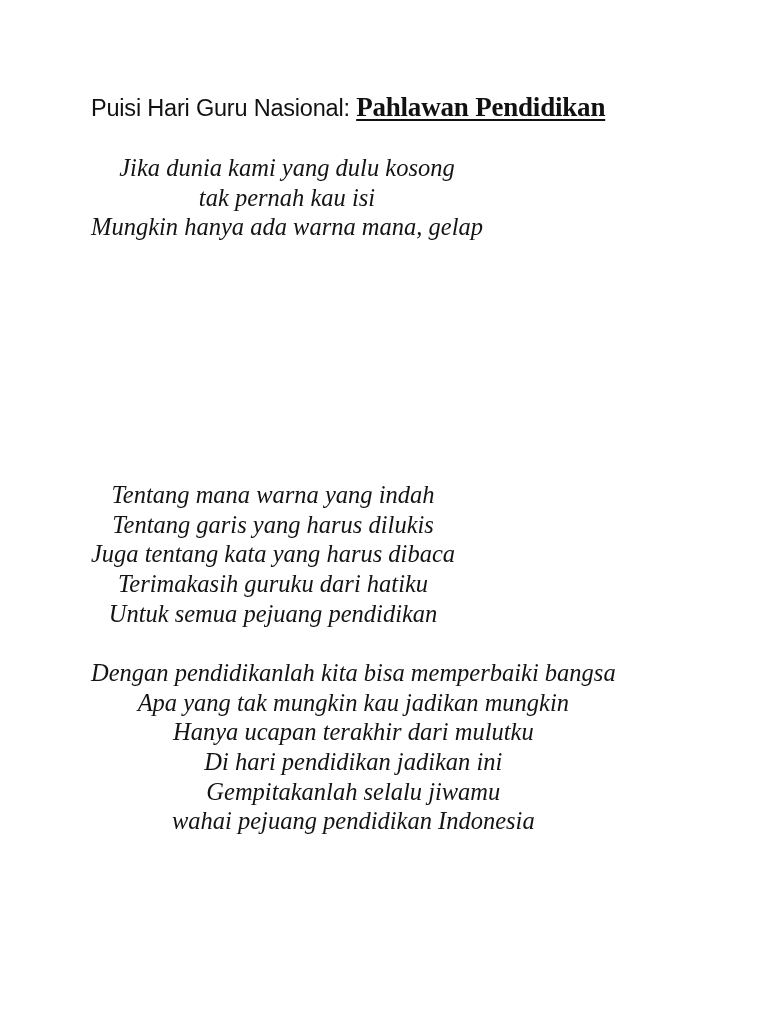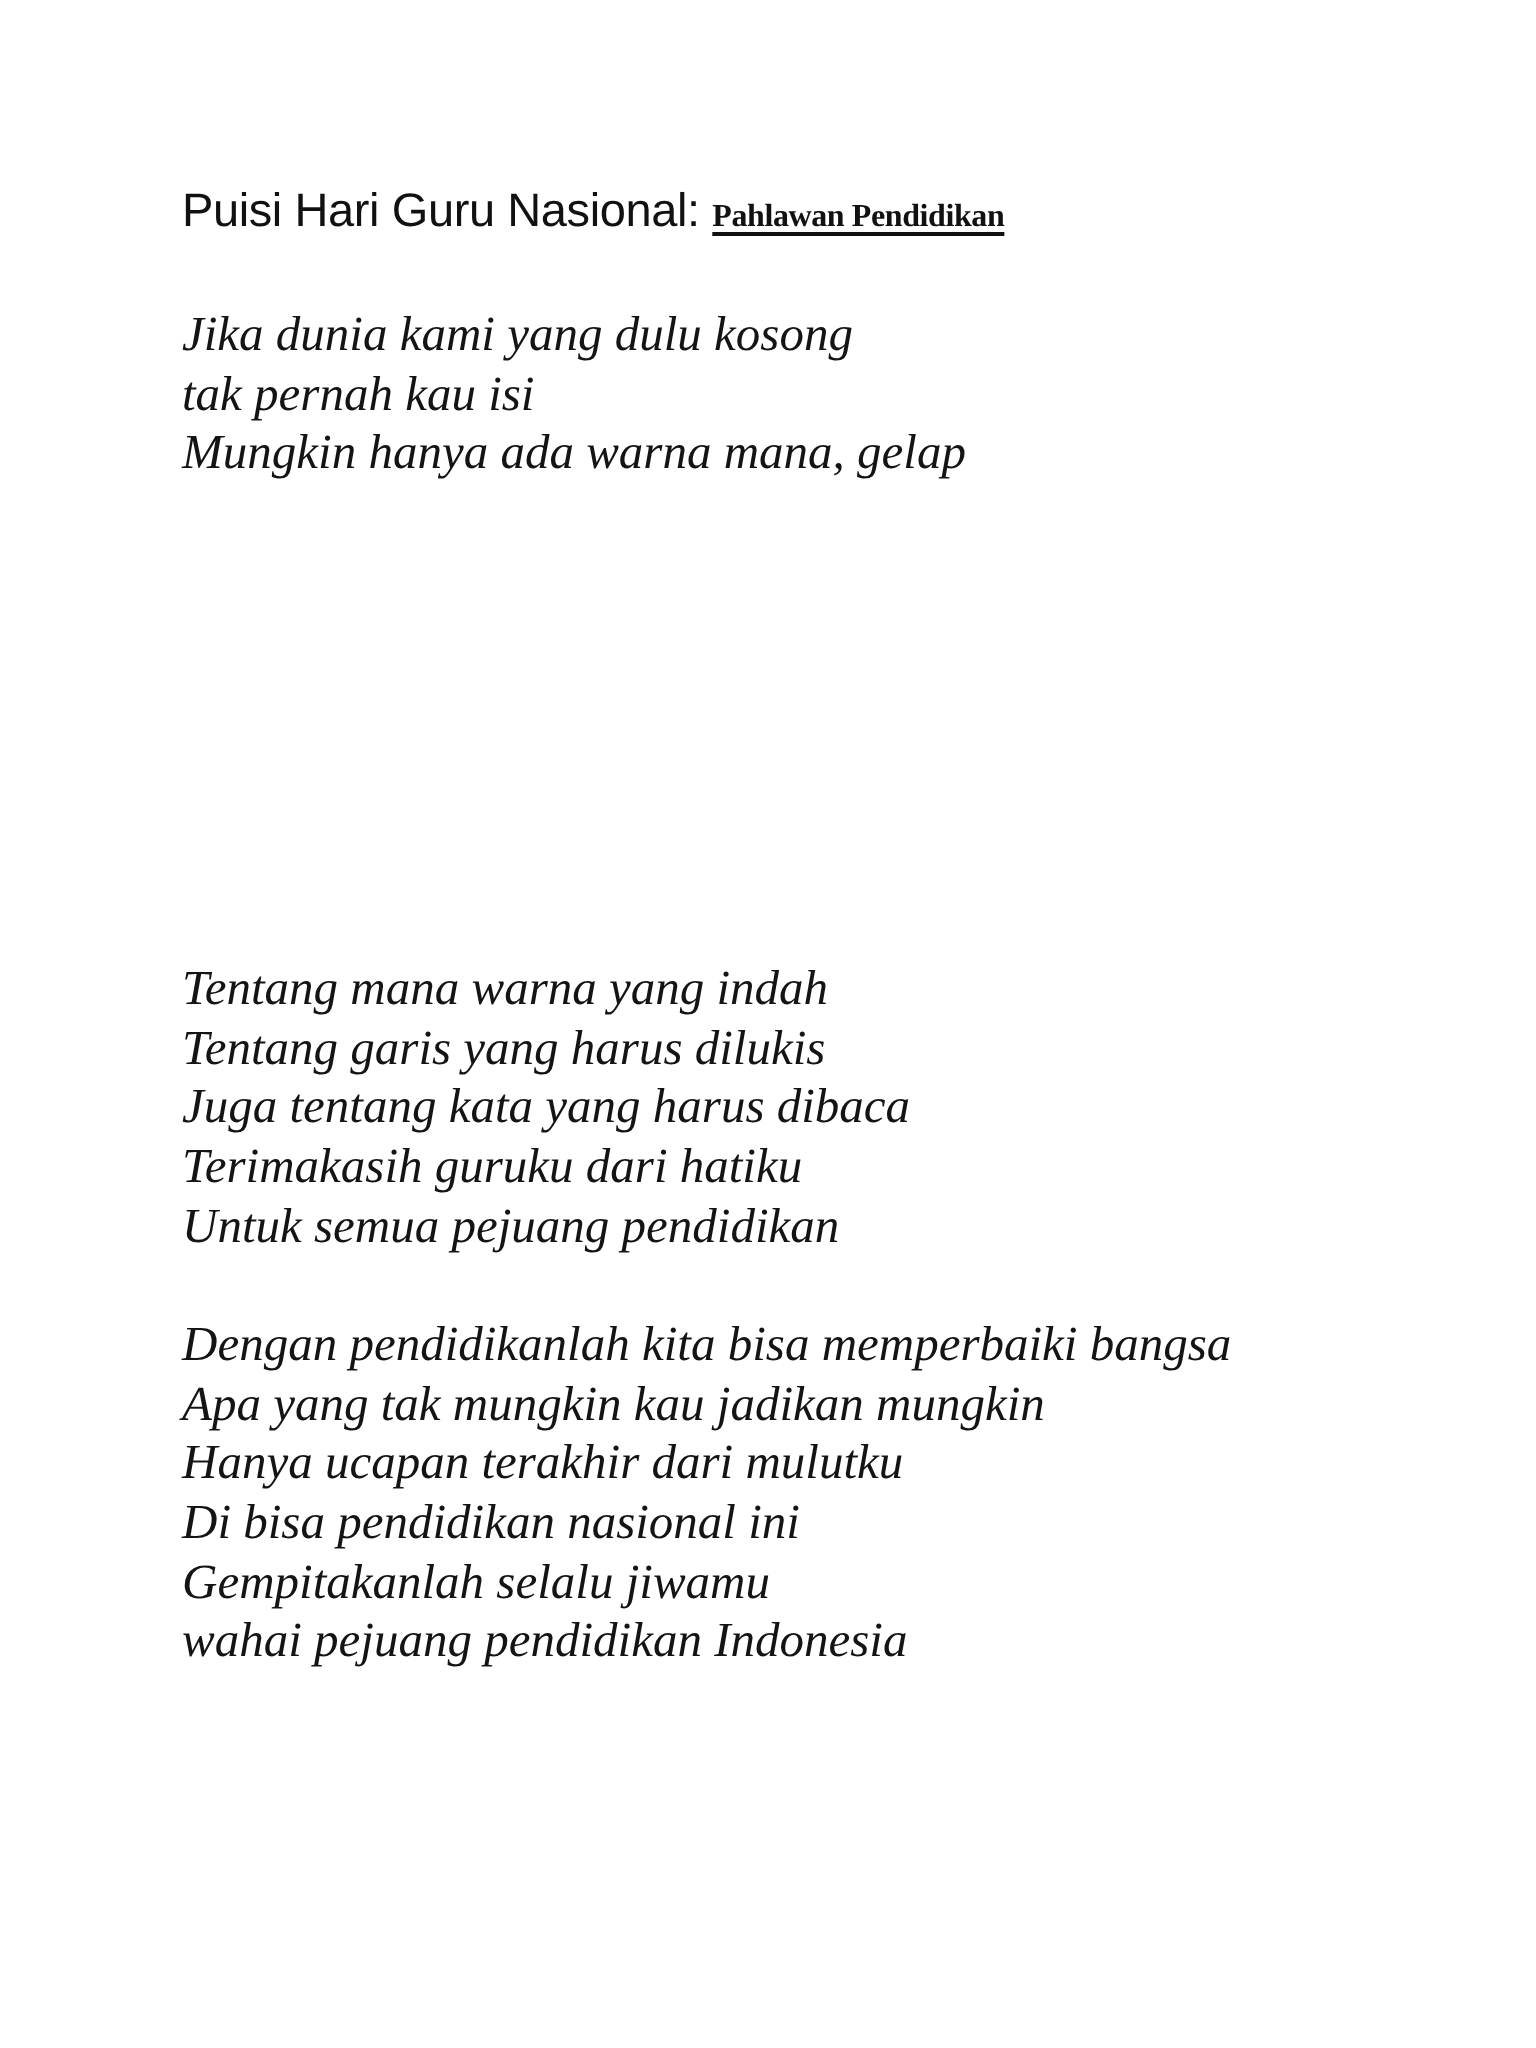--- a/index.html
+++ b/index.html
@@ -7,27 +7,27 @@
     width:768px; height:1024px; background:#ffffff; position:relative; overflow:hidden;
     color:#111111;
   }
   .page { position:absolute; left:0; top:0; width:768px; height:1024px; background:#fff; }
   .title {
     position:absolute; left:91px; top:92px; white-space:nowrap;
     font-family:"Liberation Sans", sans-serif; font-size:23.5px; color:#111;
     letter-spacing:-0.2px;
   }
   .title .sub {
-    font-family:"Liberation Serif", serif; font-weight:bold; font-size:16px;
+    font-family:"Liberation Serif", serif; font-weight:bold; font-size:27px;
     text-decoration:underline; text-underline-offset:3px; text-decoration-thickness:2px;
   }
   .stanza { position:absolute; left:91px; }
   .line {
     font-family:"Liberation Serif", serif; font-style:italic; font-size:24.5px;
-    line-height:29.7px; height:29.7px; white-space:nowrap; color:#141414;
+    line-height:29.7px; height:29.7px; white-space:nowrap; color:#141414;text-align:center;
   }
 </style>
 </head>
 <body>
 
 <div class="page">
 
   <div class="title"><span>Puisi Hari Guru Nasional: </span><span class="sub">Pahlawan Pendidikan</span></div>
 
   <div class="stanza" style="top:153px;">
@@ -42,18 +42,18 @@
     <div class="line">Tentang garis yang harus dilukis</div>
     <div class="line">Juga tentang kata yang harus dibaca</div>
     <div class="line">Terimakasih guruku dari hatiku</div>
     <div class="line">Untuk semua pejuang pendidikan</div>
   </div>
 
   <div class="stanza" style="top:658px;">
     <div class="line">Dengan pendidikanlah kita bisa memperbaiki bangsa</div>
     <div class="line">Apa yang tak mungkin kau jadikan mungkin</div>
     <div class="line">Hanya ucapan terakhir dari mulutku</div>
-    <div class="line">Di bisa pendidikan nasional ini</div>
+    <div class="line">Di hari pendidikan jadikan ini</div>
     <div class="line">Gempitakanlah selalu jiwamu</div>
     <div class="line">wahai pejuang pendidikan Indonesia</div>
   </div>
 
 </div>
 
 </body></html>

